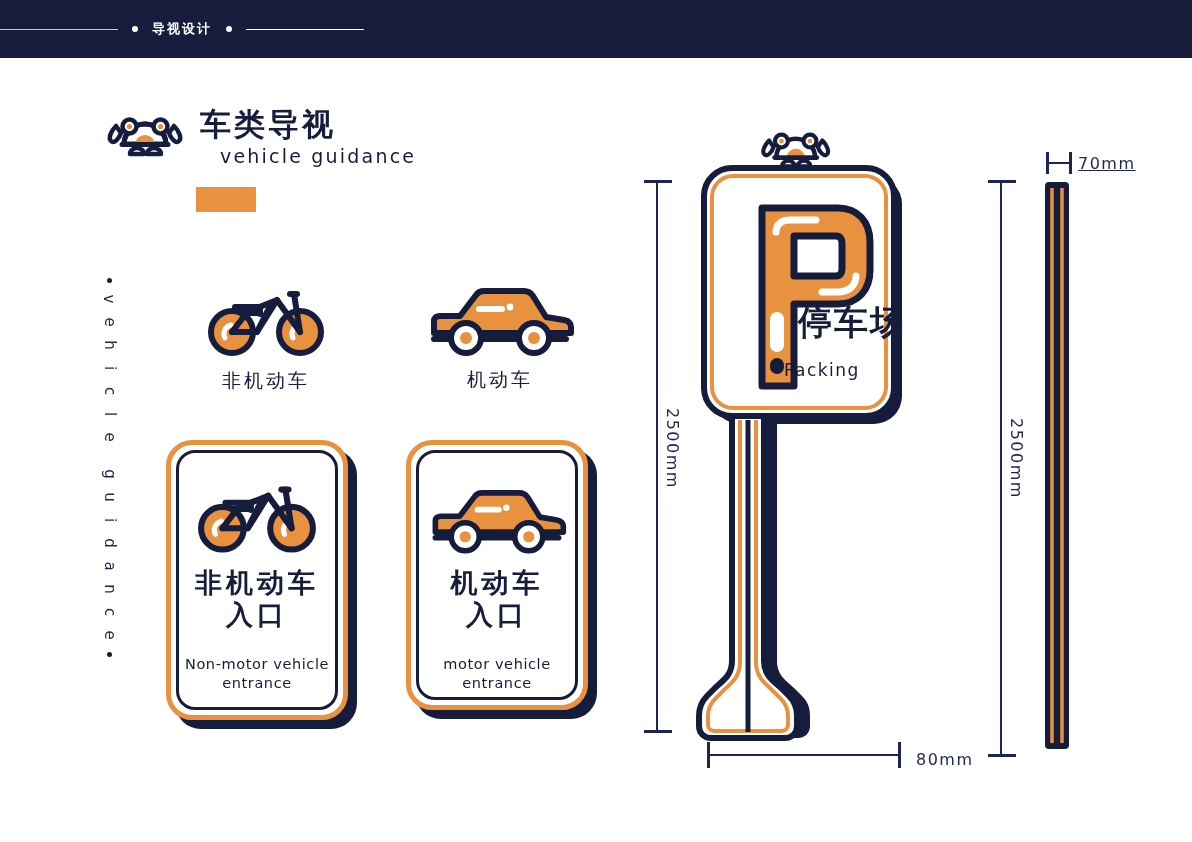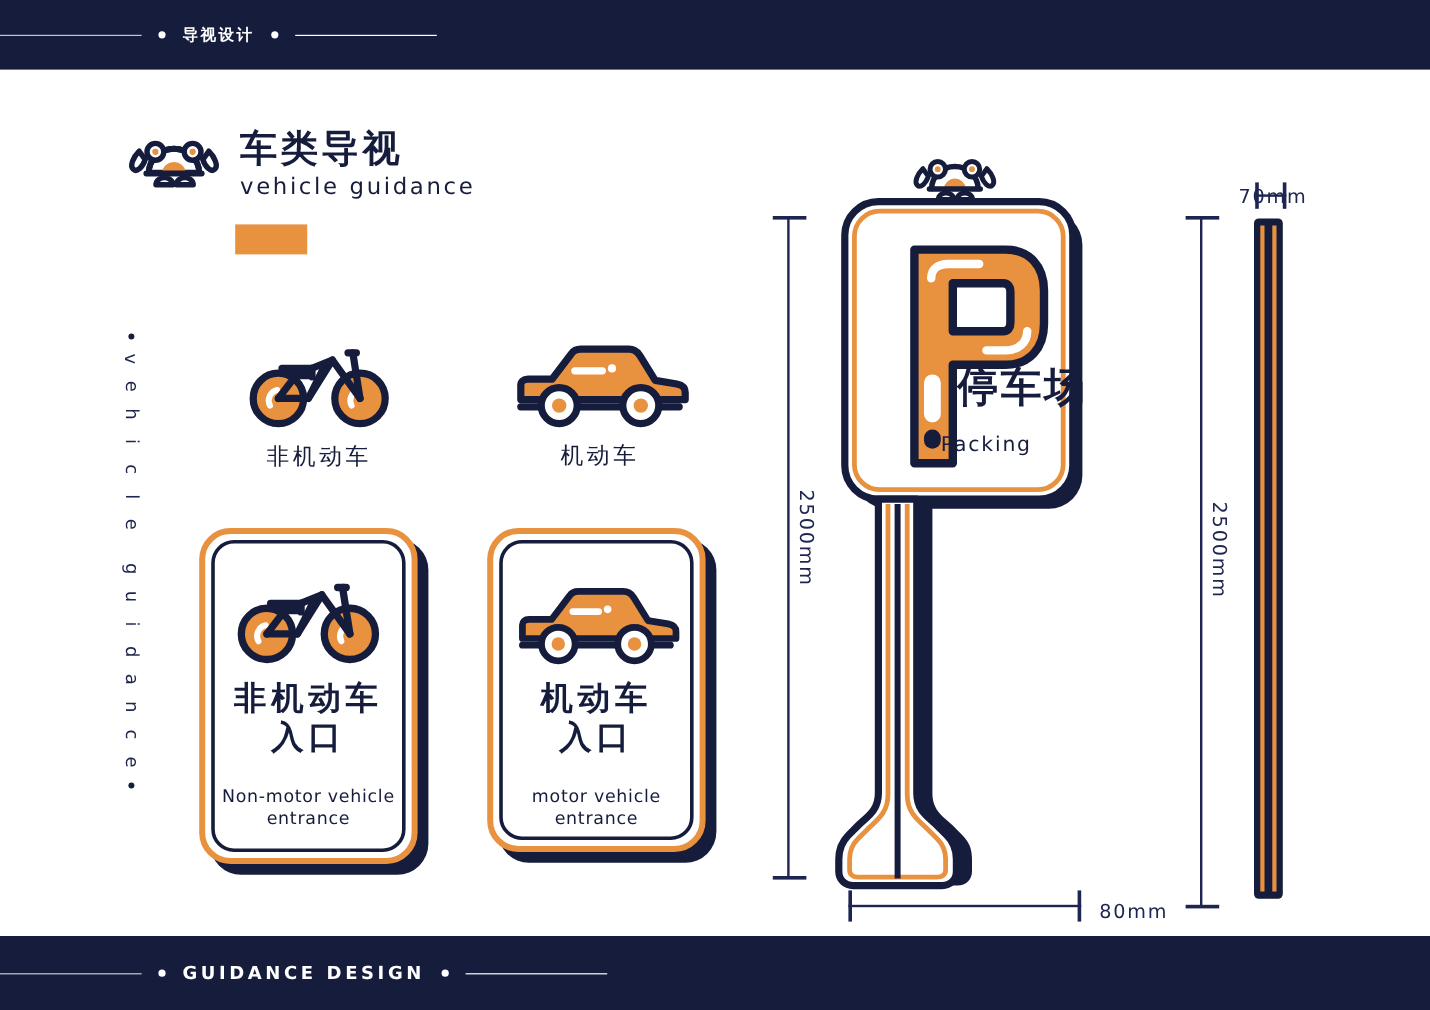--- a/index.html
+++ b/index.html
@@ -32,21 +32,21 @@
 
   
   .logo-block{position:absolute;left:104px;top:108px;}
   .logo-row{display:flex;align-items:flex-start;gap:14px;}
   .logo-text-cn{
     color:#161c3c;font-size:31px;font-weight:700;letter-spacing:3px;
     line-height:1.05;white-space:nowrap;
   }
   .logo-text-en{
     color:#161c3c;font-size:19px;letter-spacing:2.2px;
-    margin-top:4px;white-space:nowrap;
+    margin-top:4px;white-space:nowrap;margin-left:20px;
   }
   .logo-swatch{
     width:60px;height:25px;background:#e8913f;
     margin-top:20px;margin-left:92px;
   }
 
   
   .side-label{
     position:absolute;left:104px;top:278px;
     display:flex;flex-direction:column;align-items:center;gap:9px;
@@ -355,26 +355,17 @@
     <div class="dim-cap-v" style="left:707px;top:742px;height:26px;"></div>
     <div class="dim-line-h" style="left:707px;top:754px;width:194px;"></div>
     <div class="dim-cap-v" style="left:898px;top:742px;height:26px;"></div>
     <div class="dim-label" style="left:916px;top:750px;">80mm</div>
   </div>
 
   <div>
     <div class="dim-cap-v" style="left:1046px;top:152px;height:22px;"></div>
     <div class="dim-line-h" style="left:1046px;top:162px;width:26px;"></div>
     <div class="dim-cap-v" style="left:1069px;top:152px;height:22px;"></div>
-    <div class="dim-label" style="left:1032px;top:154px;">70mm</div>
-  </div>
-
-  <div class="bar bottom">
-    <div class="bar-inner">
-      <span class="rule w1"></span>
-      <span class="dot"></span>
-      <span class="bar-title">GUIDANCE DESIGN</span>
-      <span class="dot"></span>
-      <span class="rule w2"></span>
-    </div>
-  </div>
+    <div class="dim-label" style="left:1078px;top:154px;text-decoration:underline;">70mm</div>
+  </div>
+
 
 </div>
 
 </body></html>

